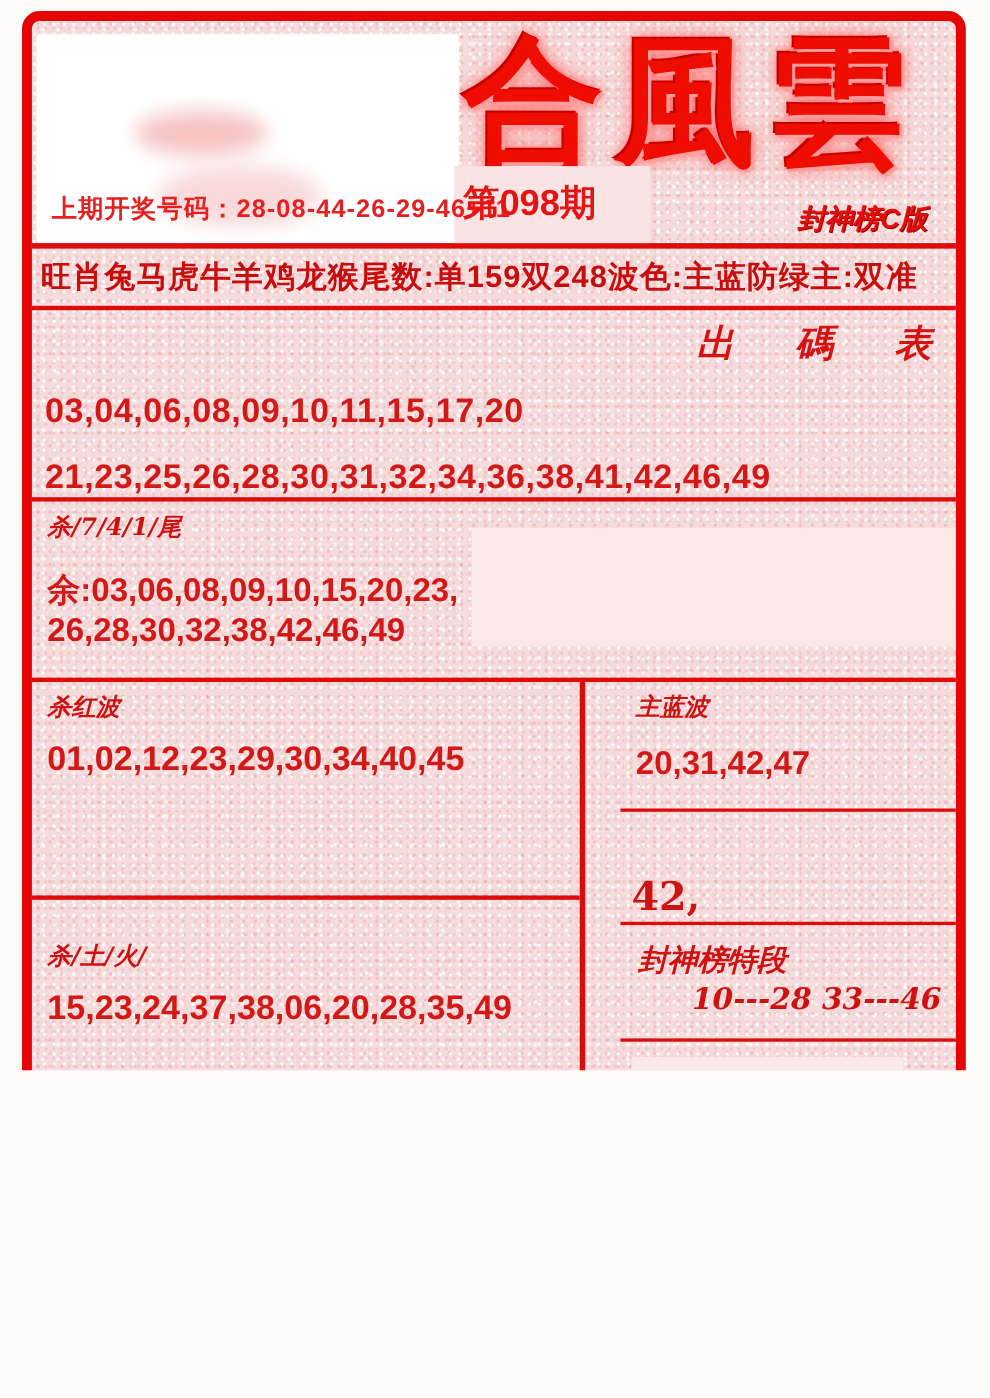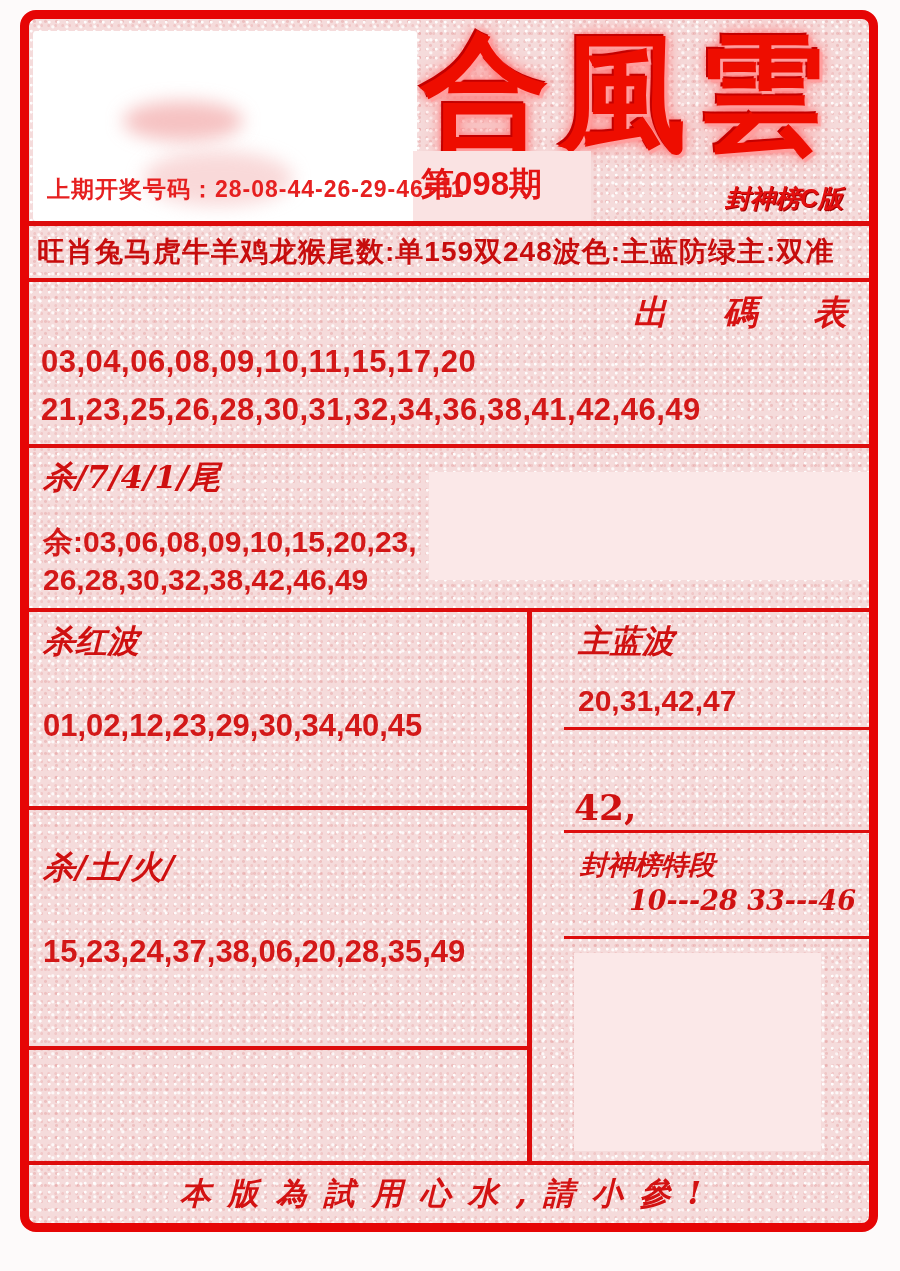--- a/index.html
+++ b/index.html
@@ -1,17 +1,17 @@
 <!DOCTYPE html>
 <html><head>
 <meta charset="utf-8">
 <style>
   * { margin:0; padding:0; box-sizing:border-box; }
   html,body { width:900px; height:1271px; background:#fdfafa; font-family:"Liberation Sans", sans-serif; }
-  .page { position:relative; width:900px; height:1271px; overflow:hidden;text-decoration:underline; }
+  .page { position:relative; width:900px; height:973px; overflow:hidden;text-decoration:underline; }
 
   
   .sheet {
     position:absolute; left:20px; top:10px; width:858px; height:1222px;
     border:9px solid #e60505; border-radius:16px; overflow:hidden;
     background-color:#f5dbdb;
     background-image:
       radial-gradient(circle at 25% 35%, rgba(255,255,255,.95) 1px, transparent 1.8px),
       radial-gradient(circle at 70% 60%, rgba(255,255,255,.8) 1px, transparent 2.2px),
       radial-gradient(circle at 50% 20%, rgba(224,140,140,.35) 1px, transparent 2px),
@@ -64,46 +64,46 @@
   }
 
   
   .code-table { flex:0 0 162px; position:relative; }
   .code-title {
     margin-top:8px; text-align:right;
     font-family:"DejaVu Serif", serif; font-weight:bold; font-style:italic;
     font-size:34px; letter-spacing:22px; color:#d61212;
   }
   .code-line { padding-left:12px; font-size:31px; font-weight:bold; color:#d31818; letter-spacing:.5px; }
-  .code-line.l1 { margin-top:8px; }
-  .code-line.l2 { margin-top:12px; }
+  .code-line.l1 { margin-top:20px; }
+  .code-line.l2 { margin-top:24px; }
 
   
   .kill-tail { flex:0 0 160px; position:relative; }
   .censor-tail {
     position:absolute; left:400px; top:24px; width:450px; height:108px;
     background:#fbe8e8;
   }
   .sec-label {
     font-family:"DejaVu Serif", serif; font-style:italic; font-weight:bold;
-    font-size:32px; color:#cf1010; padding:8px 0 0 14px;
+    font-size:22px; color:#cf1010; padding:8px 0 0 14px;
   }
   .tail-line { padding-left:14px; font-size:30px; font-weight:bold; color:#d31818; }
   .tail-line.l1 { margin-top:22px; }
 
   
   .two-col { flex:0 0 549px; display:flex; }
   .col-left { flex:0 0 498px; display:flex; flex-direction:column;gap:28px; }
   .vline { flex:0 0 5px; background:#dd0c0c; }
   .col-right { flex:1 1 auto; display:flex; flex-direction:column;margin-left:32px; }
 
   .box-red   { flex:0 0 166px; }
   .box-earth { flex:0 0 180px; }
   .box-zero  { flex:1 1 auto; }
-  .nums { padding-left:14px; font-size:31px; font-weight:bold; color:#d31818; margin-top:44px; white-space:nowrap; }
+  .nums { padding-left:14px; font-size:31px; font-weight:bold; color:#d31818; margin-top:14px; white-space:nowrap; }
 
   .cell-blue { flex:0 0 115px; }
   .cell-blue .nums { margin-top:20px; font-size:30px; }
   .cell-42 { flex:0 0 100px; position:relative; }
   .cell-42 .val {
     position:absolute; left:10px; bottom:2px;
     font-family:"DejaVu Serif", serif; font-weight:bold; font-size:36px; color:#cf1212;
   }
   .cell-seg { flex:0 0 103px; padding-top:14px; }
   .seg-label, .seg-range {

